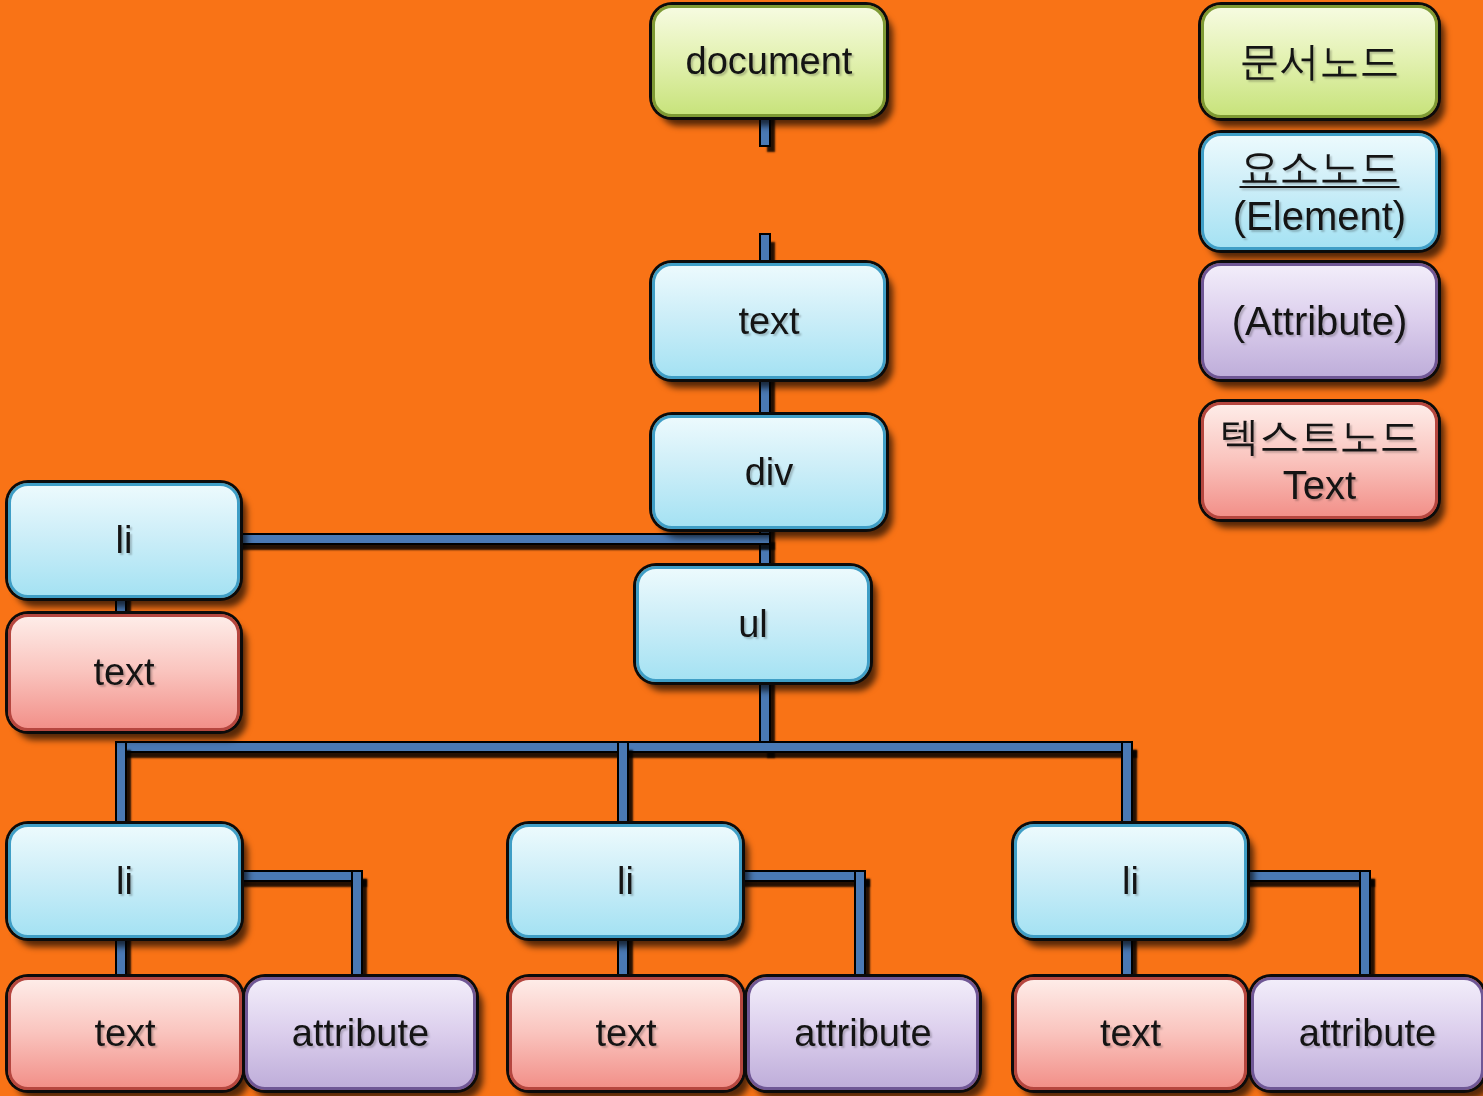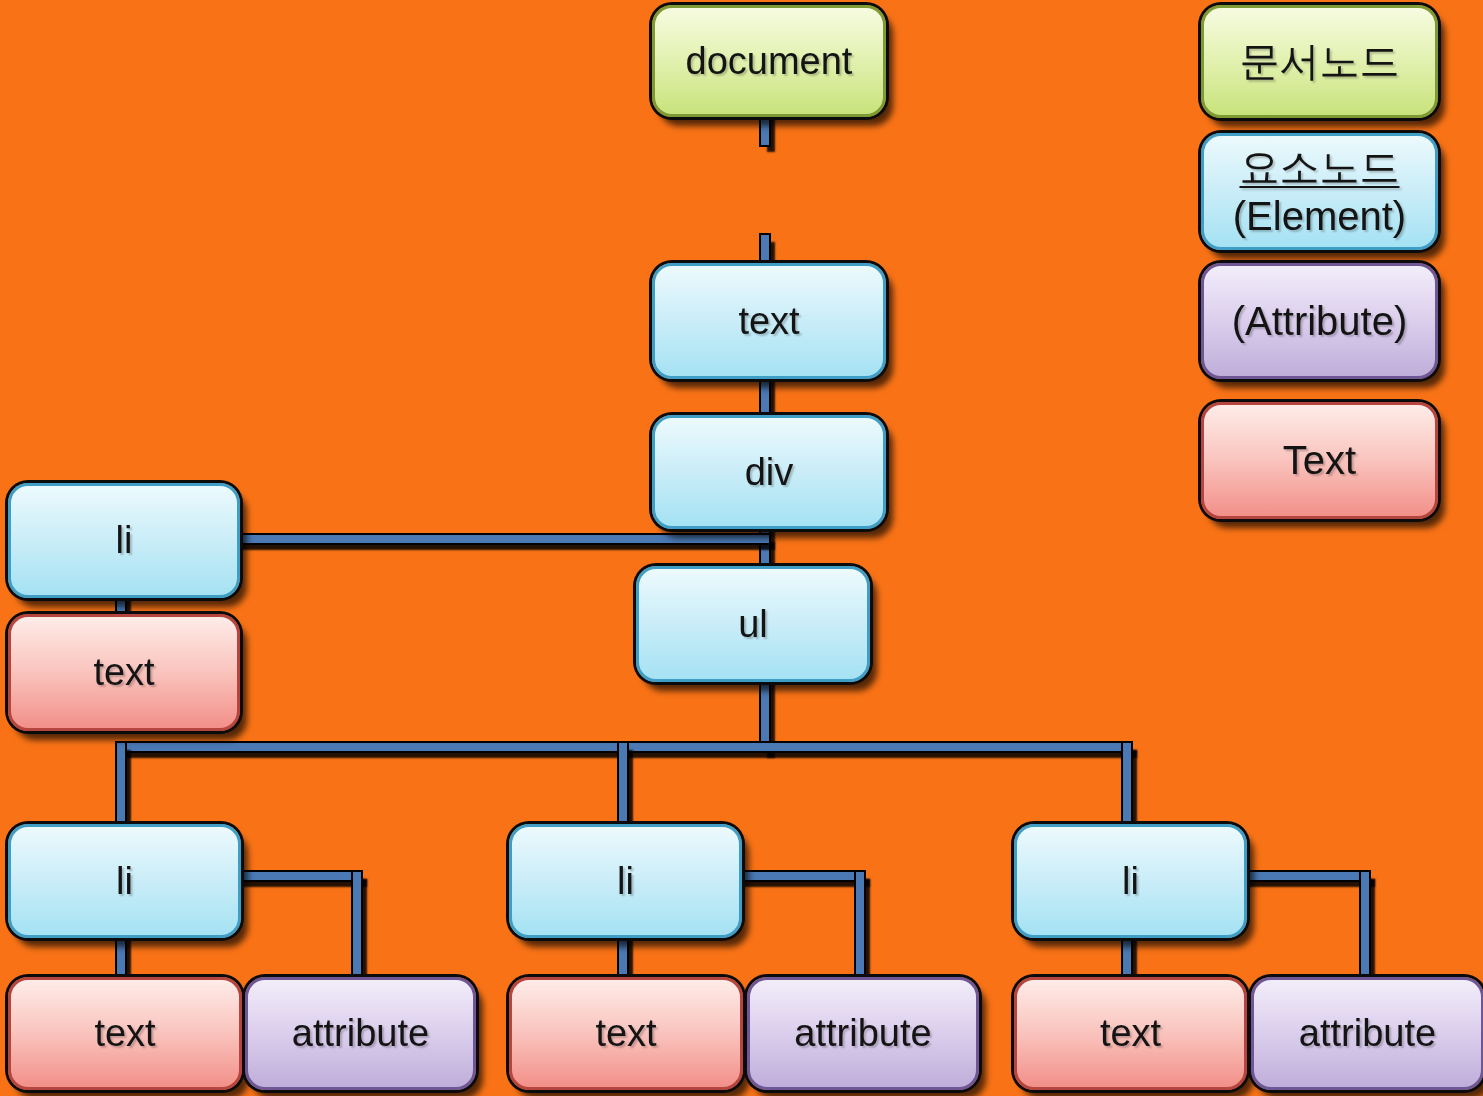--- a/index.html
+++ b/index.html
@@ -147,16 +147,17 @@
 
   </div>
   <div class="node legend-node t-element p-legend-2">
     <span class="lbl u">요소노드</span>
     <span class="sub">(Element)</span>
   </div>
   <div class="node legend-node t-attribute p-legend-3">
     <span class="sub">(Attribute)</span>
   </div>
   <div class="node legend-node t-text p-legend-4">
+    <span class="lbl">텍스트노드</span>
     <span class="sub">Text</span>
   </div>
 
 </div>
 
 </body></html>

